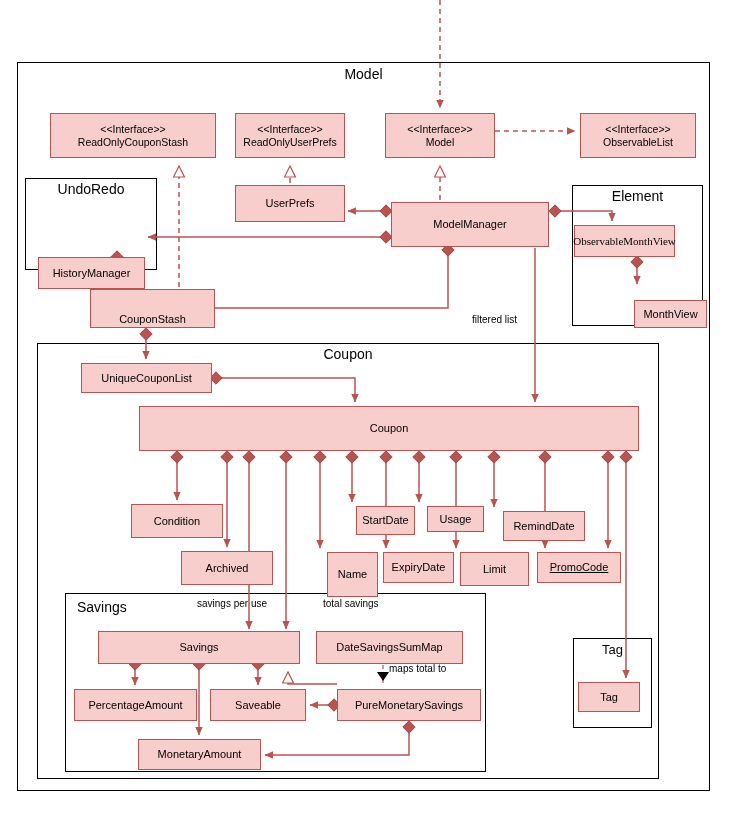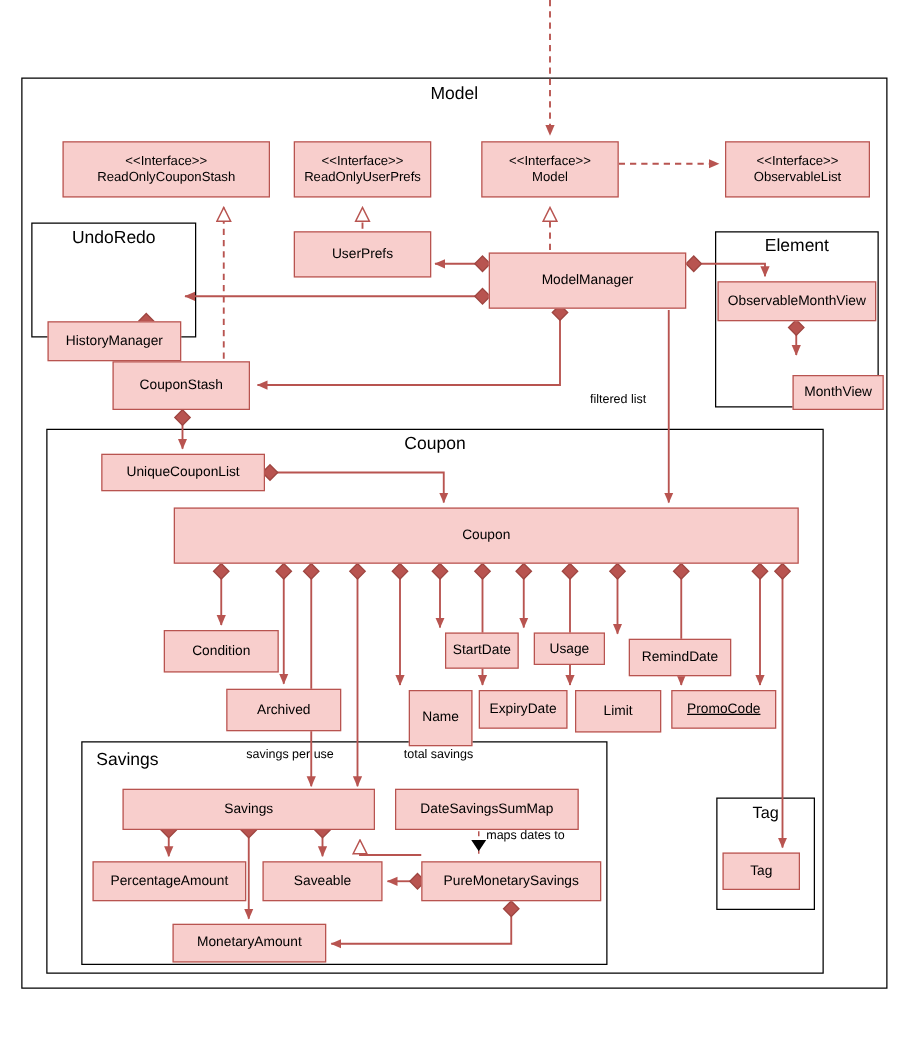--- a/index.html
+++ b/index.html
@@ -136,27 +136,27 @@
     </div>
     <div class="cls" style="left: 235px; top: 185px; width: 110px; height: 37px;">
       <span class="l2">UserPrefs</span>
     </div>
     <div class="cls" style="left: 391px; top: 202px; width: 158px; height: 45px;">
       <span class="l2">ModelManager</span>
     </div>
     <div class="cls" style="left: 38px; top: 221px; width: 107px; height: 32px; margin-top: 36px;">
       <span class="l2">HistoryManager</span>
     </div>
-    <div class="cls" style="left: 574px; top: 225px; width: 127px; height: 32px;">
+    <div class="cls" style="left: 574px; top: 225px; width: 101px; height: 32px; font-family: Liberation Serif, serif;">
       <span class="l2">ObservableMonthView</span>
     </div>
     <div class="cls" style="left: 590px; top: 300px; width: 73px; height: 28px; margin-left: 44px;">
       <span class="l2">MonthView</span>
     </div>
-    <div class="cls" style="left: 90px; top: 289px; width: 110px; height: 39px;">
+    <div class="cls" style="left: 90px; top: 289px; width: 125px; height: 39px; align-items: flex-end;">
       <span class="l2">CouponStash</span>
     </div>
     <div class="cls" style="left: 81px; top: 363px; width: 131px; height: 30px;">
       <span class="l2">UniqueCouponList</span>
     </div>
     <div class="cls" style="left: 139px; top: 406px; width: 500px; height: 45px;">
       <span class="l2">Coupon</span>
     </div>
     <div class="cls" style="left: 131px; top: 504px; width: 92px; height: 34px;">
       <span class="l2">Condition</span>
@@ -202,14 +202,14 @@
     </div>
     <div class="cls" style="left: 138px; top: 739px; width: 123px; height: 31px;">
       <span class="l2">MonetaryAmount</span>
     </div>
     <div class="cls" style="left: 578px; top: 682px; width: 62px; height: 30px;">
       <span class="l2">Tag</span>
     </div>
     <div class="edgelabel" style="left: 472px; top: 314px;">filtered list</div>
     <div class="edgelabel" style="left: 197px; top: 598px;">savings per use</div>
     <div class="edgelabel" style="left: 323px; top: 598px;">total savings</div>
-    <div class="edgelabel" style="left: 389px; top: 663px;">maps dates to</div>
+    <div class="edgelabel" style="left: 389px; top: 663px;">maps total to</div>
   </div>
 
 </body></html>

